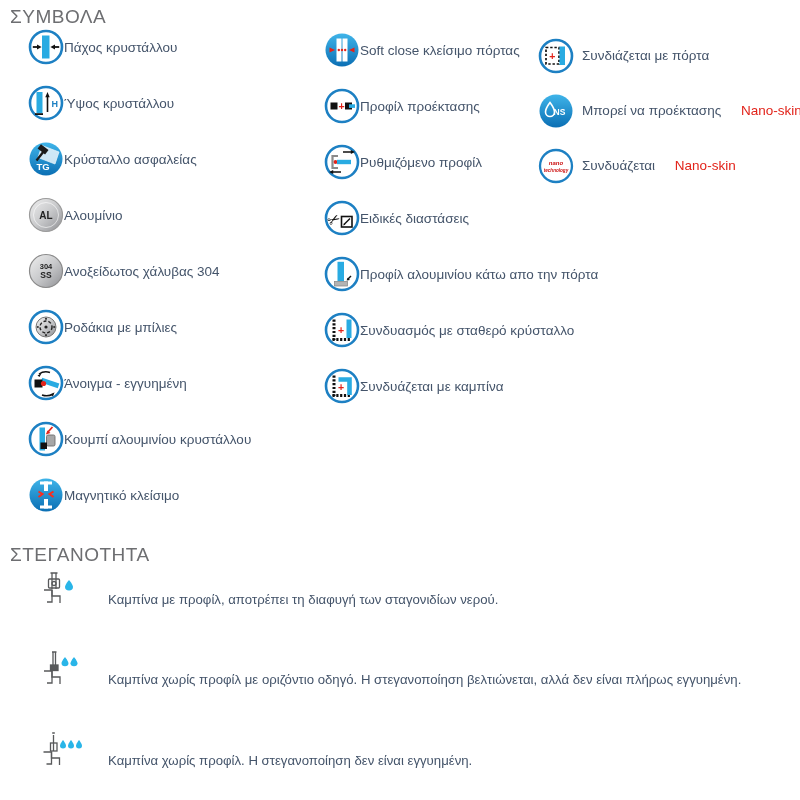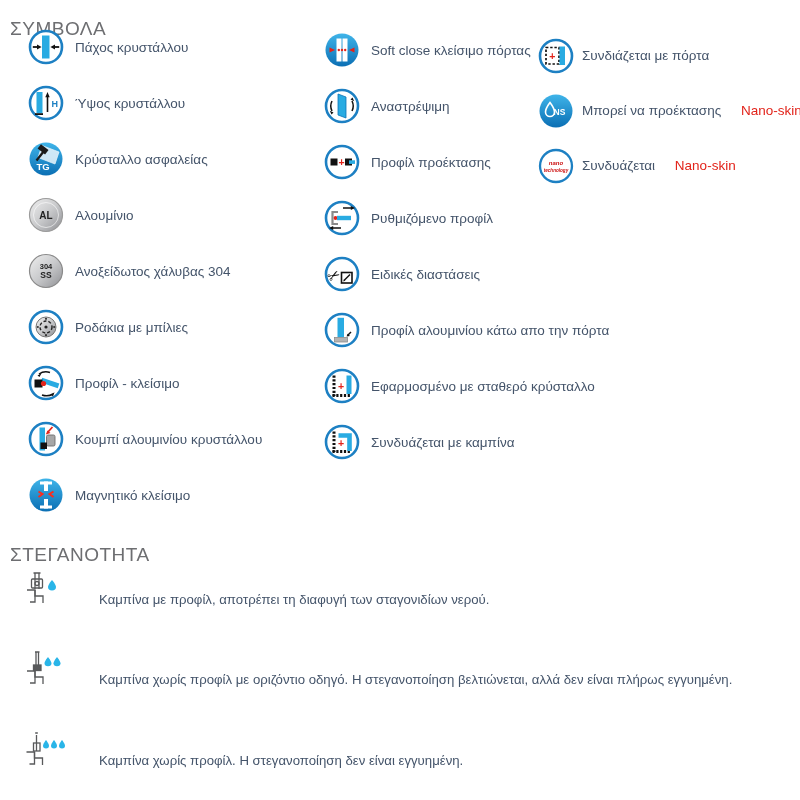--- a/index.html
+++ b/index.html
@@ -5,32 +5,32 @@
   html,body{margin:0;padding:0;}
   body{
     width:800px;height:800px;position:relative;background:#ffffff;
     font-family:"Liberation Sans", sans-serif;overflow:hidden;
     color:#44546a;
   }
   .section-title{
     position:absolute;left:10px;font-size:19px;letter-spacing:.5px;
     color:#6d6e71;font-weight:400;white-space:nowrap;
   }
-  #symbols-title{top:18px;}
+  #symbols-title{top:6px;}
   #sealing-title{top:544px;}
   .sym-col{position:absolute;}
   #col1{left:28px;top:19px;}
   #col2{left:292px;top:22px;margin-left:32px;}
   #col3{left:538px;top:28px;}
-  .sym-row{display:flex;align-items:center;height:56px;gap:11px;}
+  .sym-row{display:flex;align-items:center;height:56px;}
   #col3 .sym-row{height:55px;gap:8px;}
   .sym-icon{width:36px;height:36px;flex:0 0 36px;}
   .sym-label{font-size:13.5px;white-space:nowrap;}
   .red-txt{color:#e2231a;padding-left:16px;}
-  .seal-row{position:absolute;left:19px;display:flex;align-items:center;gap:32px;}
+  .seal-row{position:absolute;left:36px;display:flex;align-items:center;gap:24px;}
   #seal1{top:570px;}
   #seal2{top:650px;align-items:center;}
   #seal3{top:731px;}
   .seal-icon{width:48px;height:58px;flex:0 0 48px;}
   .seal-label{font-size:13.2px;white-space:nowrap;}
   svg text{font-family:"Liberation Sans", sans-serif;}
 </style>
 </head>
 <body>
 
@@ -123,21 +123,21 @@
     <svg class="sym-icon" viewBox="0 0 36 36">
       <circle cx="18" cy="18" r="16" fill="#fff" stroke="#1d80c3" stroke-width="2.6"></circle>
       <rect x="13" y="15.5" width="18" height="5" fill="#29abe2" transform="rotate(18 22 18)"></rect>
       <rect x="6.5" y="14.5" width="8" height="8" fill="#111"></rect>
       <circle cx="15.5" cy="18.5" r="2.6" fill="#e2231a"></circle>
       <path d="M11 9 Q16 5.5 22 7.5" fill="none" stroke="#111" stroke-width="1.5"></path>
       <polygon points="9.5,10.5 13.5,8.2 11.5,11.9" fill="#111"></polygon>
       <path d="M25 29 Q20 32 14 30" fill="none" stroke="#111" stroke-width="1.5"></path>
       <polygon points="26.5,27.2 22.6,29.7 25,31.2" fill="#111"></polygon>
     </svg>
-    <span class="sym-label">Προφίλ - κλείσιμο</span>
+    <span class="sym-label">Άνοιγμα - εγγυημένη</span>
   </div>
 
   <div class="sym-row">
     <svg class="sym-icon" viewBox="0 0 36 36">
       <circle cx="18" cy="18" r="16" fill="#fff" stroke="#1d80c3" stroke-width="2.6"></circle>
       <rect x="11.5" y="6.5" width="5.5" height="23" fill="#29abe2"></rect>
       <line x1="24.5" y1="6" x2="19.5" y2="11.5" stroke="#e2231a" stroke-width="1.8"></line>
       <polygon points="17.8,13.4 22.5,12 19.5,9.4" fill="#e2231a"></polygon>
       <rect x="18.5" y="14" width="8.5" height="11" rx="1.5" fill="#a7a7a7" stroke="#6e6e6e" stroke-width=".9"></rect>
       <rect x="12.5" y="21.5" width="6.5" height="6.5" fill="#111"></rect>
@@ -168,31 +168,20 @@
       <rect x="18.5" y="6.5" width="5" height="23" fill="#fff"></rect>
       <polygon points="5.5,15.5 5.5,20.5 11,18" fill="#e2231a"></polygon>
       <polygon points="30.5,15.5 30.5,20.5 25,18" fill="#e2231a"></polygon>
       <circle cx="14.8" cy="18" r="1.2" fill="#e2231a"></circle>
         <circle cx="18" cy="18" r="1.2" fill="#e2231a"></circle>
         <circle cx="21.2" cy="18" r="1.2" fill="#e2231a"></circle>
     </svg>
     <span class="sym-label">Soft close κλείσιμο πόρτας</span>
   </div>
 
-  <div class="sym-row">
-    <svg class="sym-icon" viewBox="0 0 36 36">
-      <circle cx="18" cy="18" r="16" fill="#fff" stroke="#1d80c3" stroke-width="2.6"></circle>
-      <polygon points="14,6 22,9 22,30 14,27" fill="#29abe2" stroke="#0d74b6" stroke-width=".8"></polygon>
-      <path d="M8 13 Q5.5 18 8 23" fill="none" stroke="#111" stroke-width="1.5"></path>
-      <polygon points="9.5,24.5 5.8,22.8 7.5,26.6" fill="#111"></polygon>
-      <path d="M28 13 Q30.5 18 28 23" fill="none" stroke="#111" stroke-width="1.5"></path>
-      <polygon points="26.5,11.5 30.2,13.2 28.5,9.4" fill="#111"></polygon>
-    </svg>
-    <span class="sym-label">Αναστρέψιμη</span>
-  </div>
 
   <div class="sym-row">
     <svg class="sym-icon" viewBox="0 0 36 36">
       <circle cx="18" cy="18" r="16" fill="#fff" stroke="#1d80c3" stroke-width="2.6"></circle>
       <rect x="6.5" y="14.5" width="7" height="7" fill="#111"></rect>
       <text x="14.6" y="21.8" font-size="10.5" font-weight="bold" fill="#e2231a">+</text>
       <rect x="21" y="14.5" width="7" height="7" fill="#111"></rect>
       <rect x="25" y="16.3" width="6" height="3.6" fill="#29abe2"></rect>
     </svg>
     <span class="sym-label">Προφίλ προέκτασης</span>
@@ -236,21 +225,21 @@
 
 
   <div class="sym-row">
     <svg class="sym-icon" viewBox="0 0 36 36">
       <circle cx="18" cy="18" r="16" fill="#fff" stroke="#1d80c3" stroke-width="2.6"></circle>
       <line x1="10" y1="7.5" x2="10" y2="28" stroke="#111" stroke-width="3" stroke-dasharray="2.2 1.6"></line>
       <line x1="8.5" y1="27.5" x2="26" y2="27.5" stroke="#111" stroke-width="3" stroke-dasharray="2.2 1.6"></line>
       <text x="14" y="21.5" font-size="10.5" font-weight="bold" fill="#e2231a">+</text>
       <rect x="22.5" y="7.5" width="5" height="18.5" fill="#29abe2"></rect>
     </svg>
-    <span class="sym-label">Εφαρμοσμένο με σταθερό κρύσταλλο</span>
+    <span class="sym-label">Συνδυασμός με σταθερό κρύσταλλο</span>
   </div>
 
   <div class="sym-row">
     <svg class="sym-icon" viewBox="0 0 36 36">
       <circle cx="18" cy="18" r="16" fill="#fff" stroke="#1d80c3" stroke-width="2.6"></circle>
       <line x1="10" y1="7.5" x2="10" y2="28" stroke="#111" stroke-width="3" stroke-dasharray="2.2 1.6"></line>
       <line x1="8.5" y1="27.5" x2="26" y2="27.5" stroke="#111" stroke-width="3" stroke-dasharray="2.2 1.6"></line>
       <path d="M14.5 11.5 H25.5 V27" fill="none" stroke="#29abe2" stroke-width="4.6"></path>
       <text x="14" y="23" font-size="10.5" font-weight="bold" fill="#e2231a">+</text>
     </svg>

